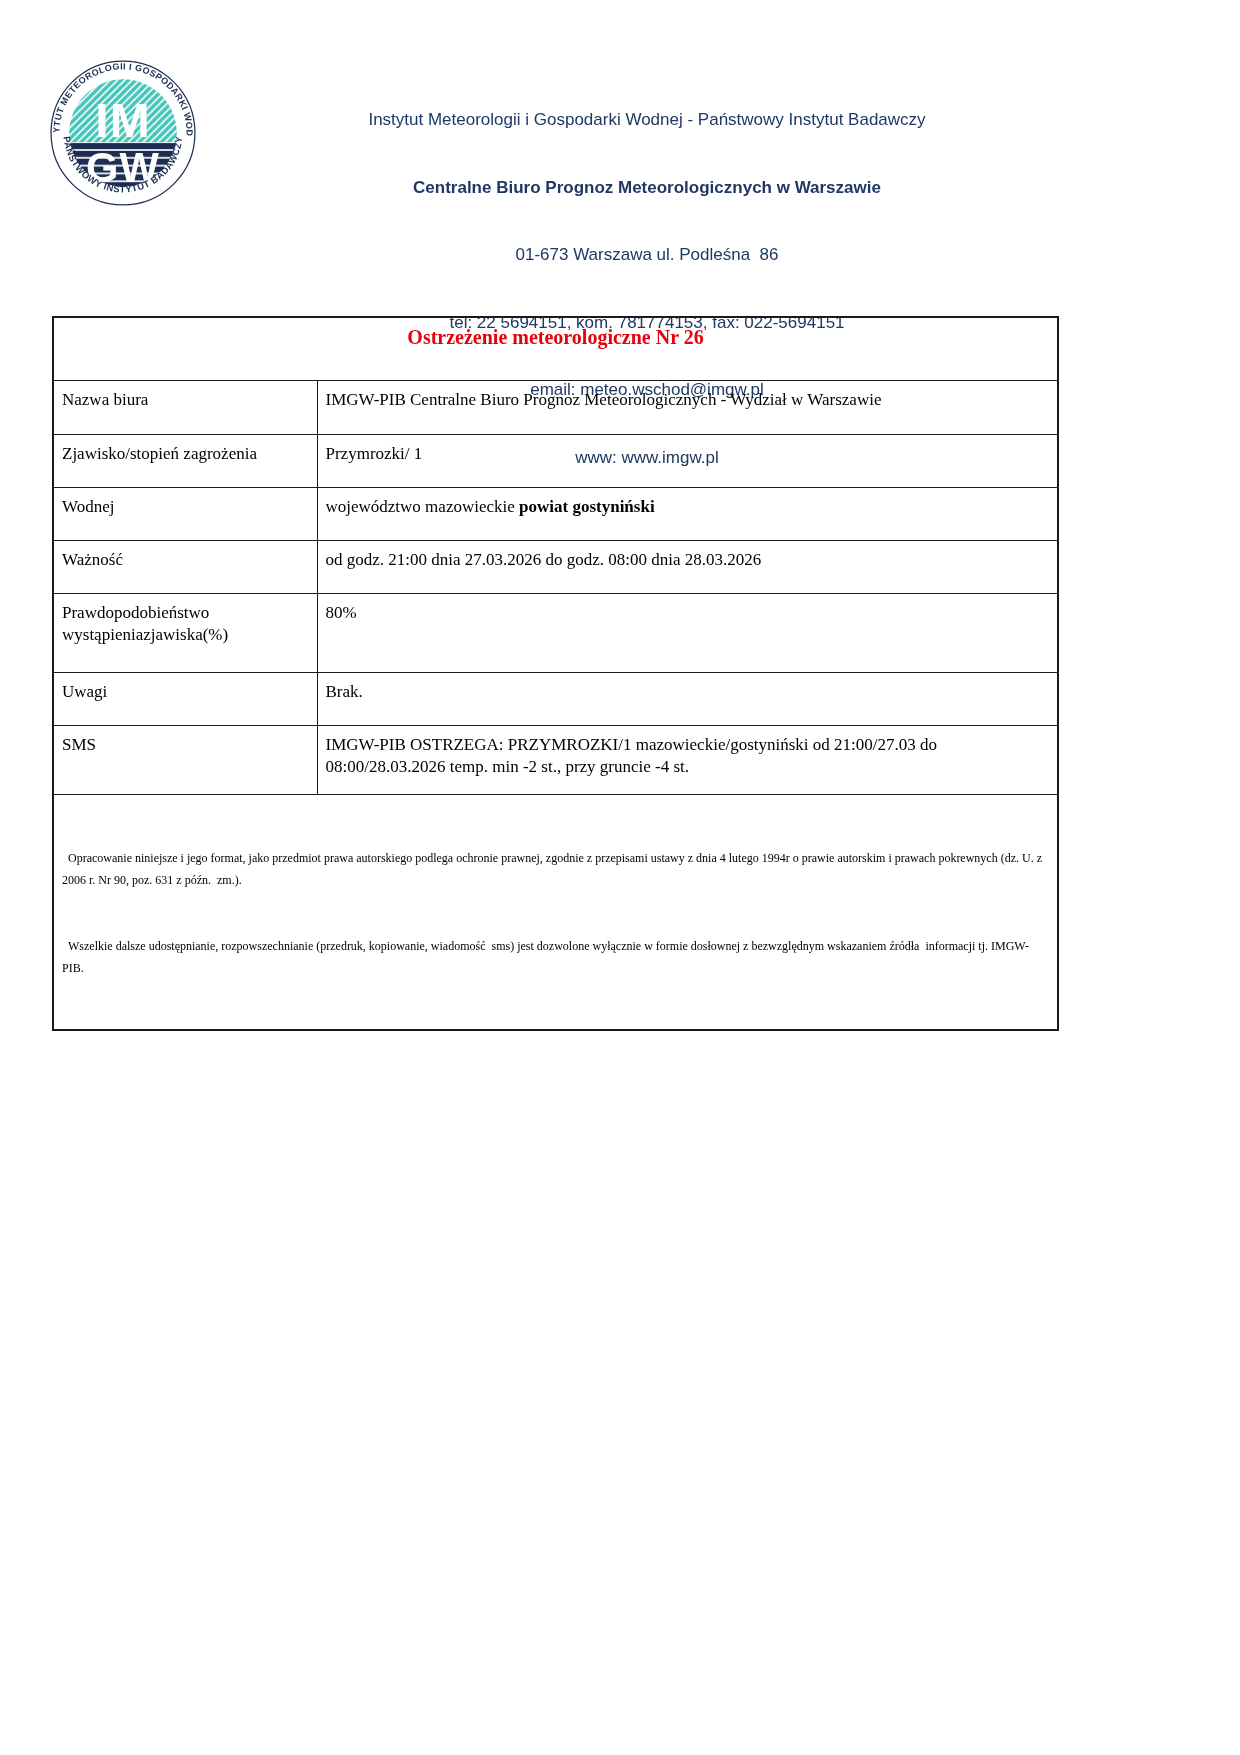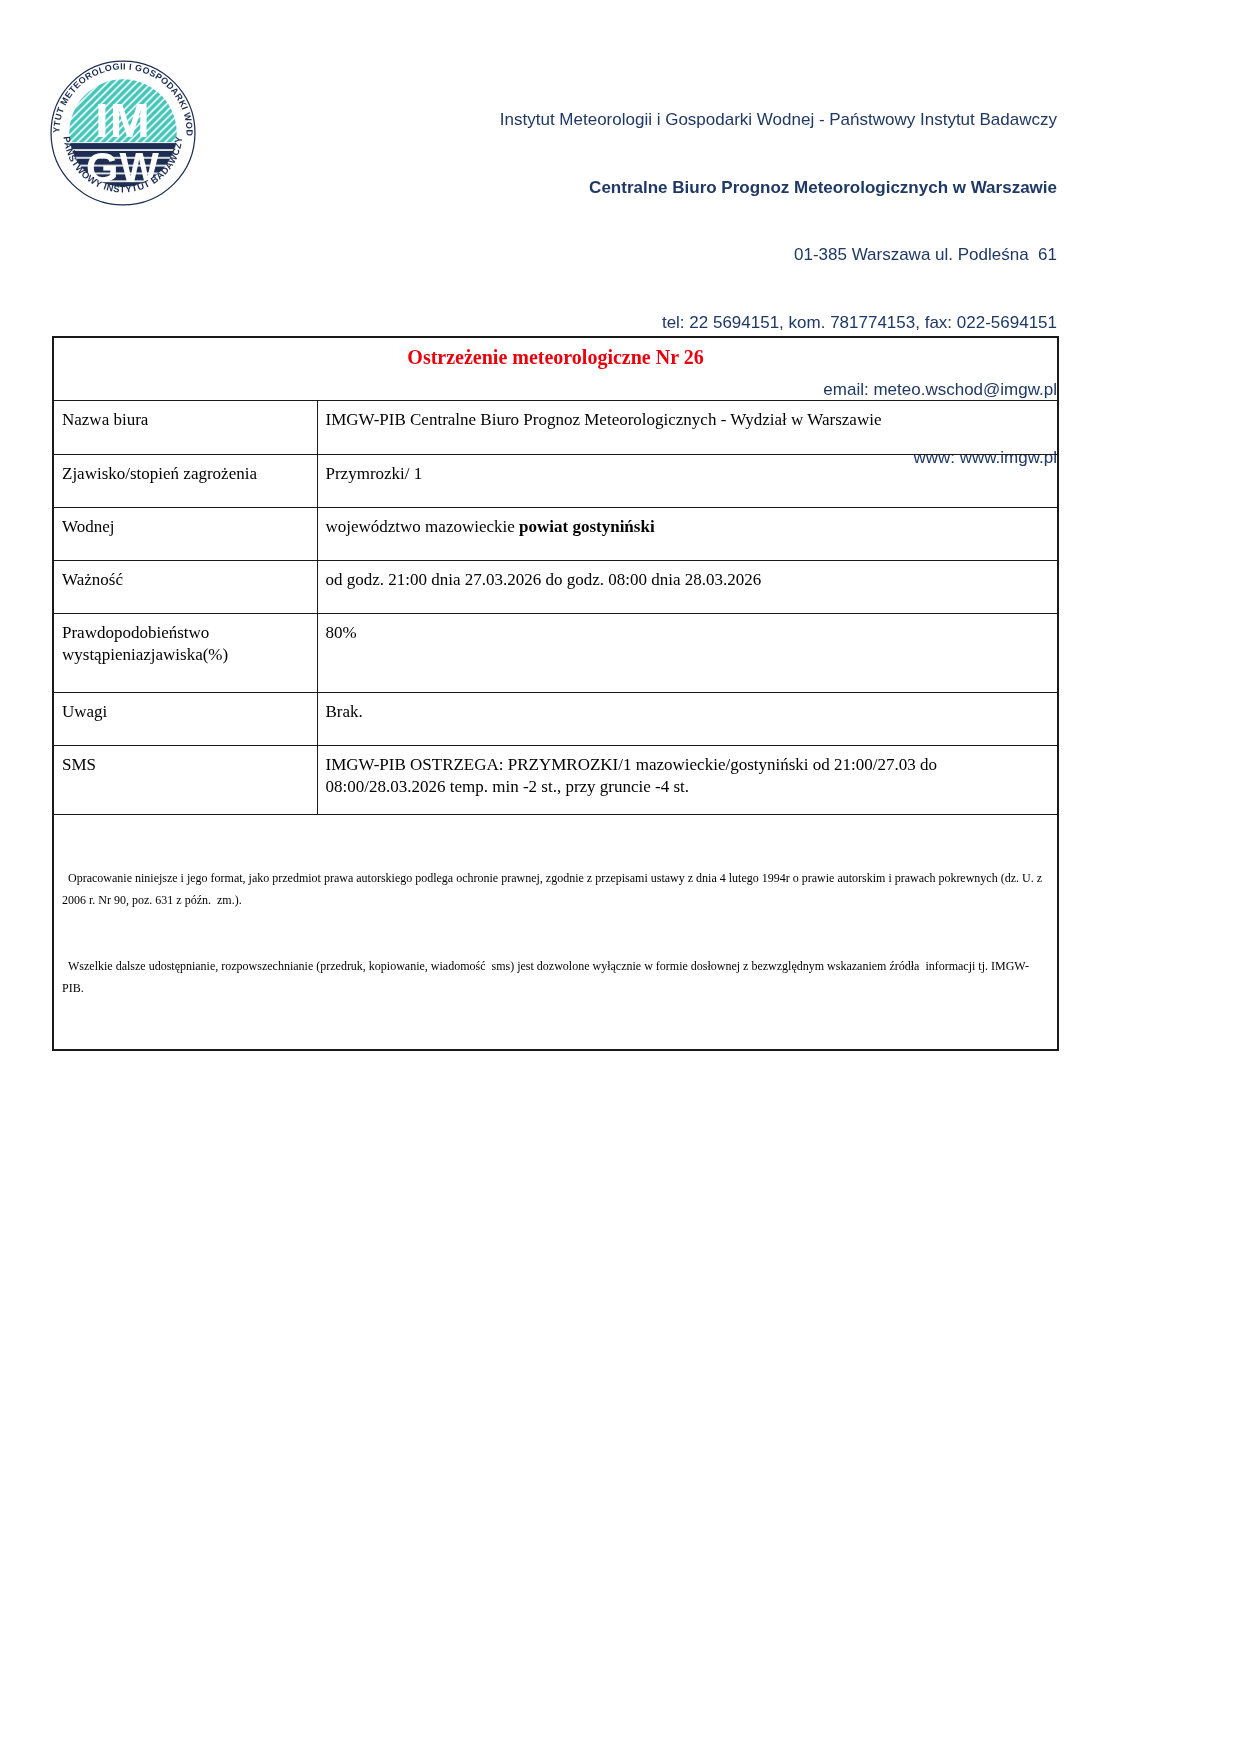--- a/index.html
+++ b/index.html
@@ -19,41 +19,40 @@
     left: 50px;
     top: 60px;
     width: 146px;
     height: 146px;
   }
   .header-text {
     position: absolute;
     top: 64px;
     right: 183px;
     width: 820px;
-    text-align: right;
+    text-align: center;
     font-family: "Liberation Sans", sans-serif;
     font-size: 17px;
     line-height: 22.5px;
     color: #1f3864;
     white-space: pre-wrap;
   }
   .header-text .bold-line { font-weight: bold; }
 
   
   table.warning {
     position: absolute;
     left: 52px;
     top: 316px;
     width: 1005px;
     border-collapse: collapse;
     table-layout: fixed;
     font-family: "Liberation Serif", serif;
     font-size: 17px;
     color: #000;
-    margin-top: 20px;
   }
   table.warning td {
     border: 1px solid #1a1a1a;
     vertical-align: top;
     padding: 8px 8px 6px 8px;
     white-space: pre-wrap;
     line-height: 22px;
   }
   table.warning { border: 2px solid #1a1a1a; }
   td.title-cell {
@@ -126,21 +125,21 @@
       </text>
       <text class="ring-text" font-size="9" letter-spacing="0.4">
         <textPath href="#bottomArc" startOffset="50%" text-anchor="middle">• PAŃSTWOWY INSTYTUT BADAWCZY •</textPath>
       </text>
     </svg>
   </div>
 
   <div class="header-text">
     <div>Instytut Meteorologii i Gospodarki Wodnej - Państwowy Instytut Badawczy</div>
     <div class="bold-line">Centralne Biuro Prognoz Meteorologicznych w Warszawie</div>
-    <div>01-385 Warszawa ul. Podleśna  61</div>
+    <div>01-673 Warszawa ul. Podleśna  86</div>
     <div>tel: 22 5694151, kom. 781774153, fax: 022-5694151</div>
     <div>email: meteo.wschod@imgw.pl</div>
     <div>www: www.imgw.pl</div>
   </div>
 
   <table class="warning">
     <colgroup>
         <col class="label-col">
         <col class="value-col">
       </colgroup>

